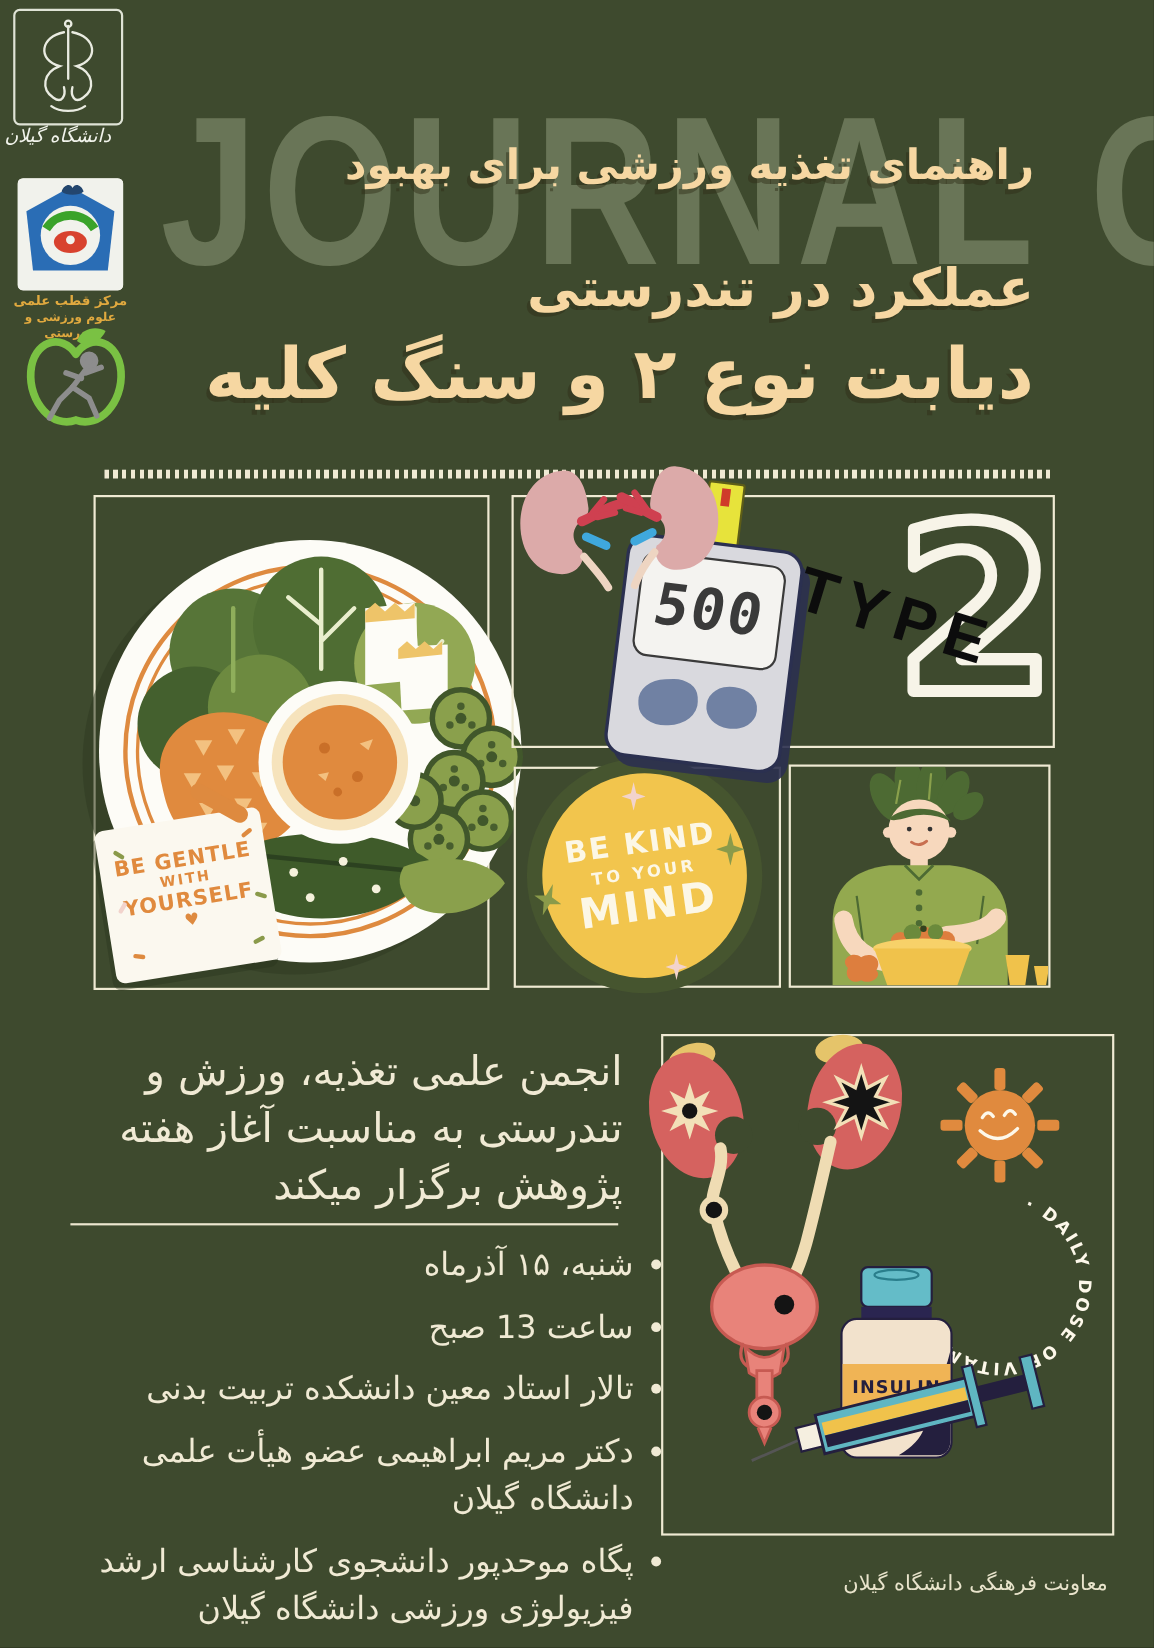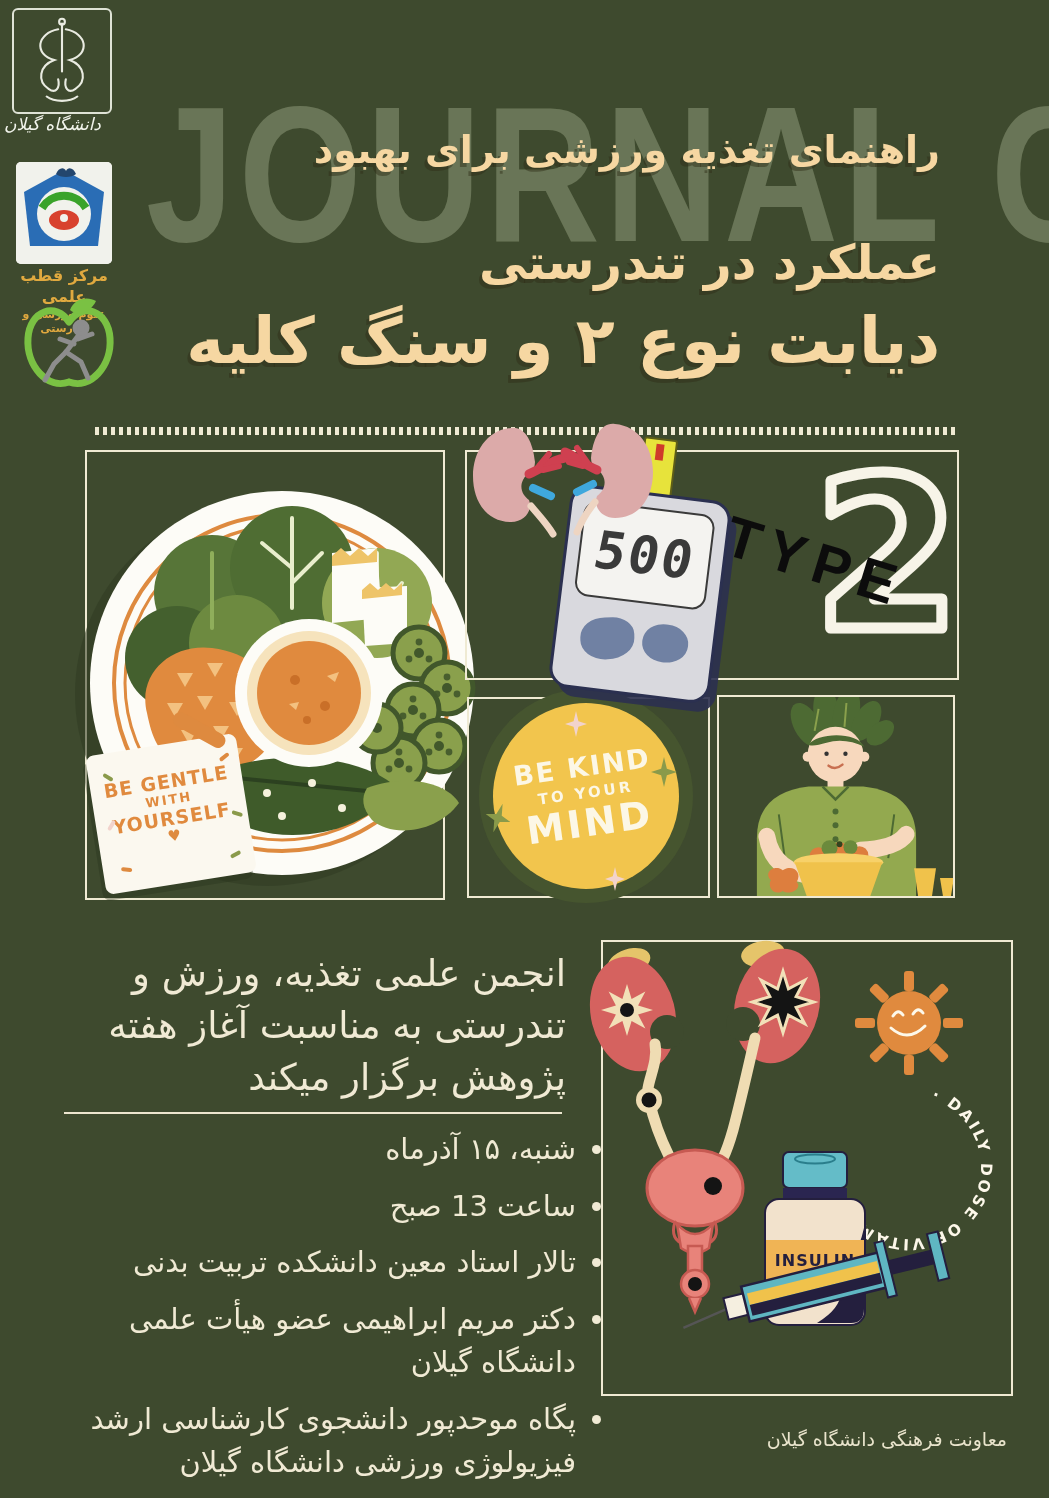--- a/index.html
+++ b/index.html
@@ -18,21 +18,21 @@
   .logo-guilan{position:absolute;left:12px;top:8px;width:96px;height:102px;
     border:2px solid #dfe3d6;border-radius:6px;}
   .logo-guilan svg{width:100%;height:100%;}
   .logo-guilan-caption{position:absolute;left:4px;top:114px;width:116px;
     text-align:left;color:#f2f4ec;font-size:17px;font-style:italic;direction:rtl;}
   .logo-center{position:absolute;left:16px;top:162px;width:96px;height:102px;
     background:#f1f2ec;border-radius:5px;overflow:hidden;}
   .logo-center svg{width:100%;height:100%;}
   .logo-center-caption{position:absolute;left:0;top:266px;width:128px;text-align:center;
     direction:rtl;color:#e0a93f;font-weight:bold;line-height:1.3;}
-  .logo-center-caption .l1{font-size:16px;}
+  .logo-center-caption .l1{font-size:12px;}
   .logo-center-caption .l2{font-size:11px;}
   .logo-apple{position:absolute;left:18px;top:292px;width:102px;height:106px;}
   .logo-apple svg{width:100%;height:100%;}
   
   .title-line{position:absolute;right:109px;direction:rtl;white-space:nowrap;
     color:#F6D7A2;font-weight:bold;
     text-shadow:-3px 4px 0 rgba(46,44,22,0.45);}
   .title-1{top:128px;font-size:38px;}
   .title-2{top:234px;font-size:48px;}
   .title-3{top:304px;font-size:64px;}

